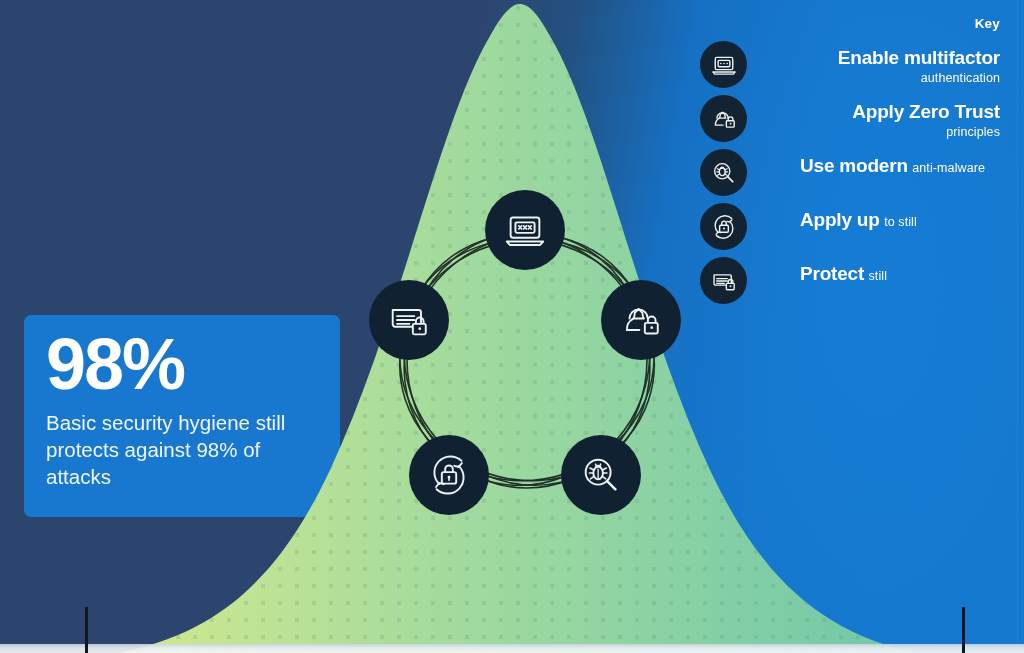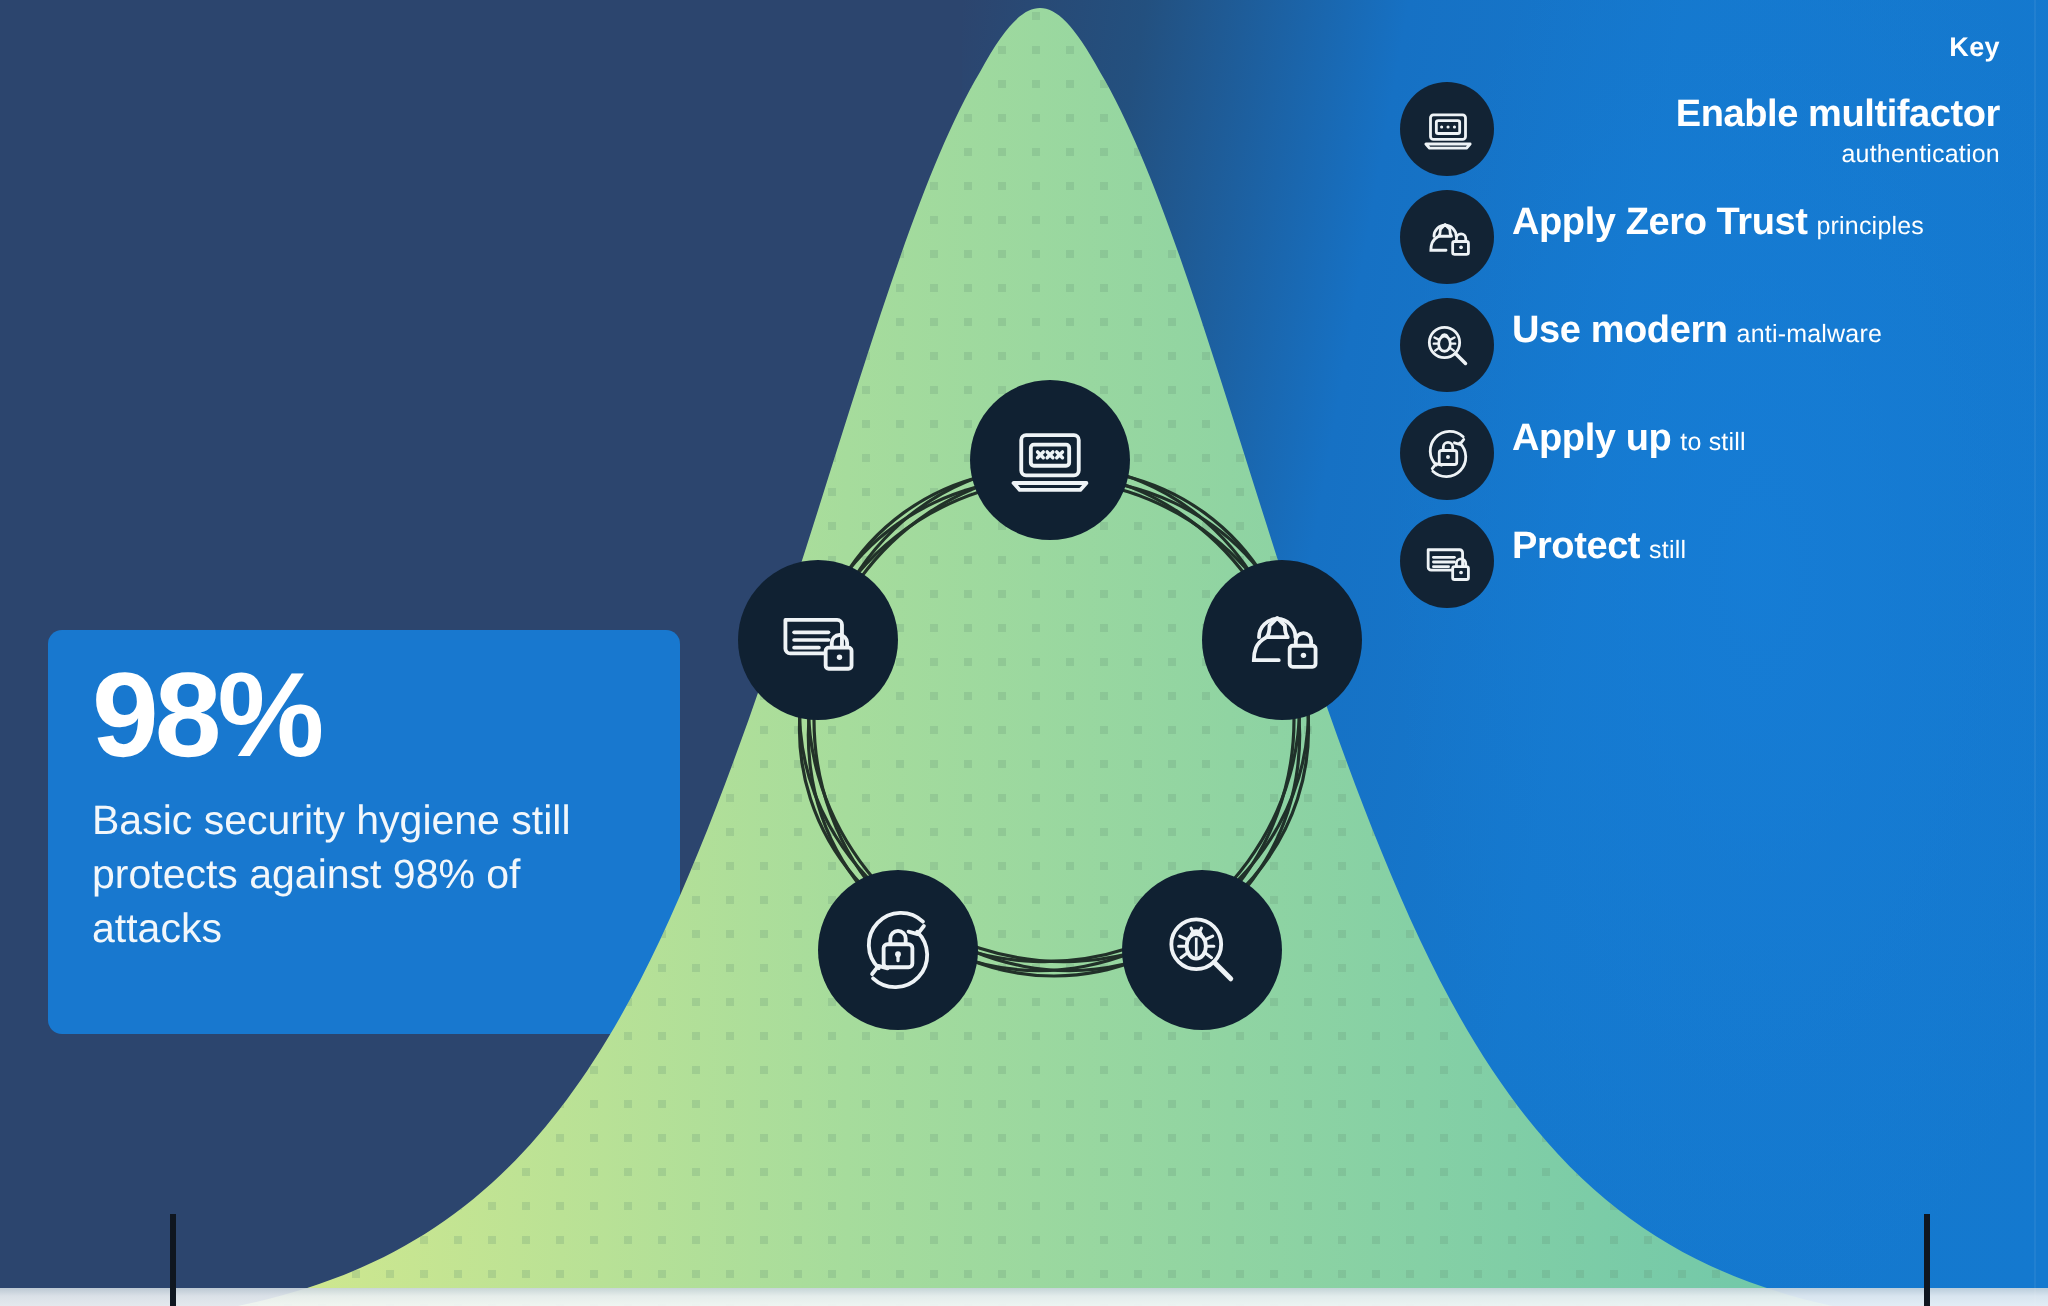--- a/index.html
+++ b/index.html
@@ -54,21 +54,21 @@
   
   .stat-card{
     position:absolute; left:24px; top:315px;
     width:316px; height:202px;
     background:#1878cf;
     border-radius:7px;
     padding:14px 0 0 22px;
     color:#fff;
   }
   .stat-number{
-    font-size:60px;
+    font-size:72px;
     font-weight:700;
     line-height:.98;
     letter-spacing:-2px;
     color:#ffffff;
   }
   .stat-desc{
     margin-top:9px;
     font-size:20.5px;
     font-weight:400;
     line-height:1.33;
@@ -100,20 +100,21 @@
     margin-right:9px;
   }
   .key-badge svg{ display:block; }
   .key-text{
     padding-top:6px;
     line-height:1.12;
   }
   .key-strong{
     font-size:19px; font-weight:700; color:#ffffff;
     letter-spacing:-.2px;
+    margin-left:44px;
   }
   .key-weak{
     font-size:12.5px; font-weight:400; color:#ffffff;
     letter-spacing:.1px;
   }
 
   
   .cluster{
     position:absolute; left:352px; top:190px;
     width:350px; height:340px;

